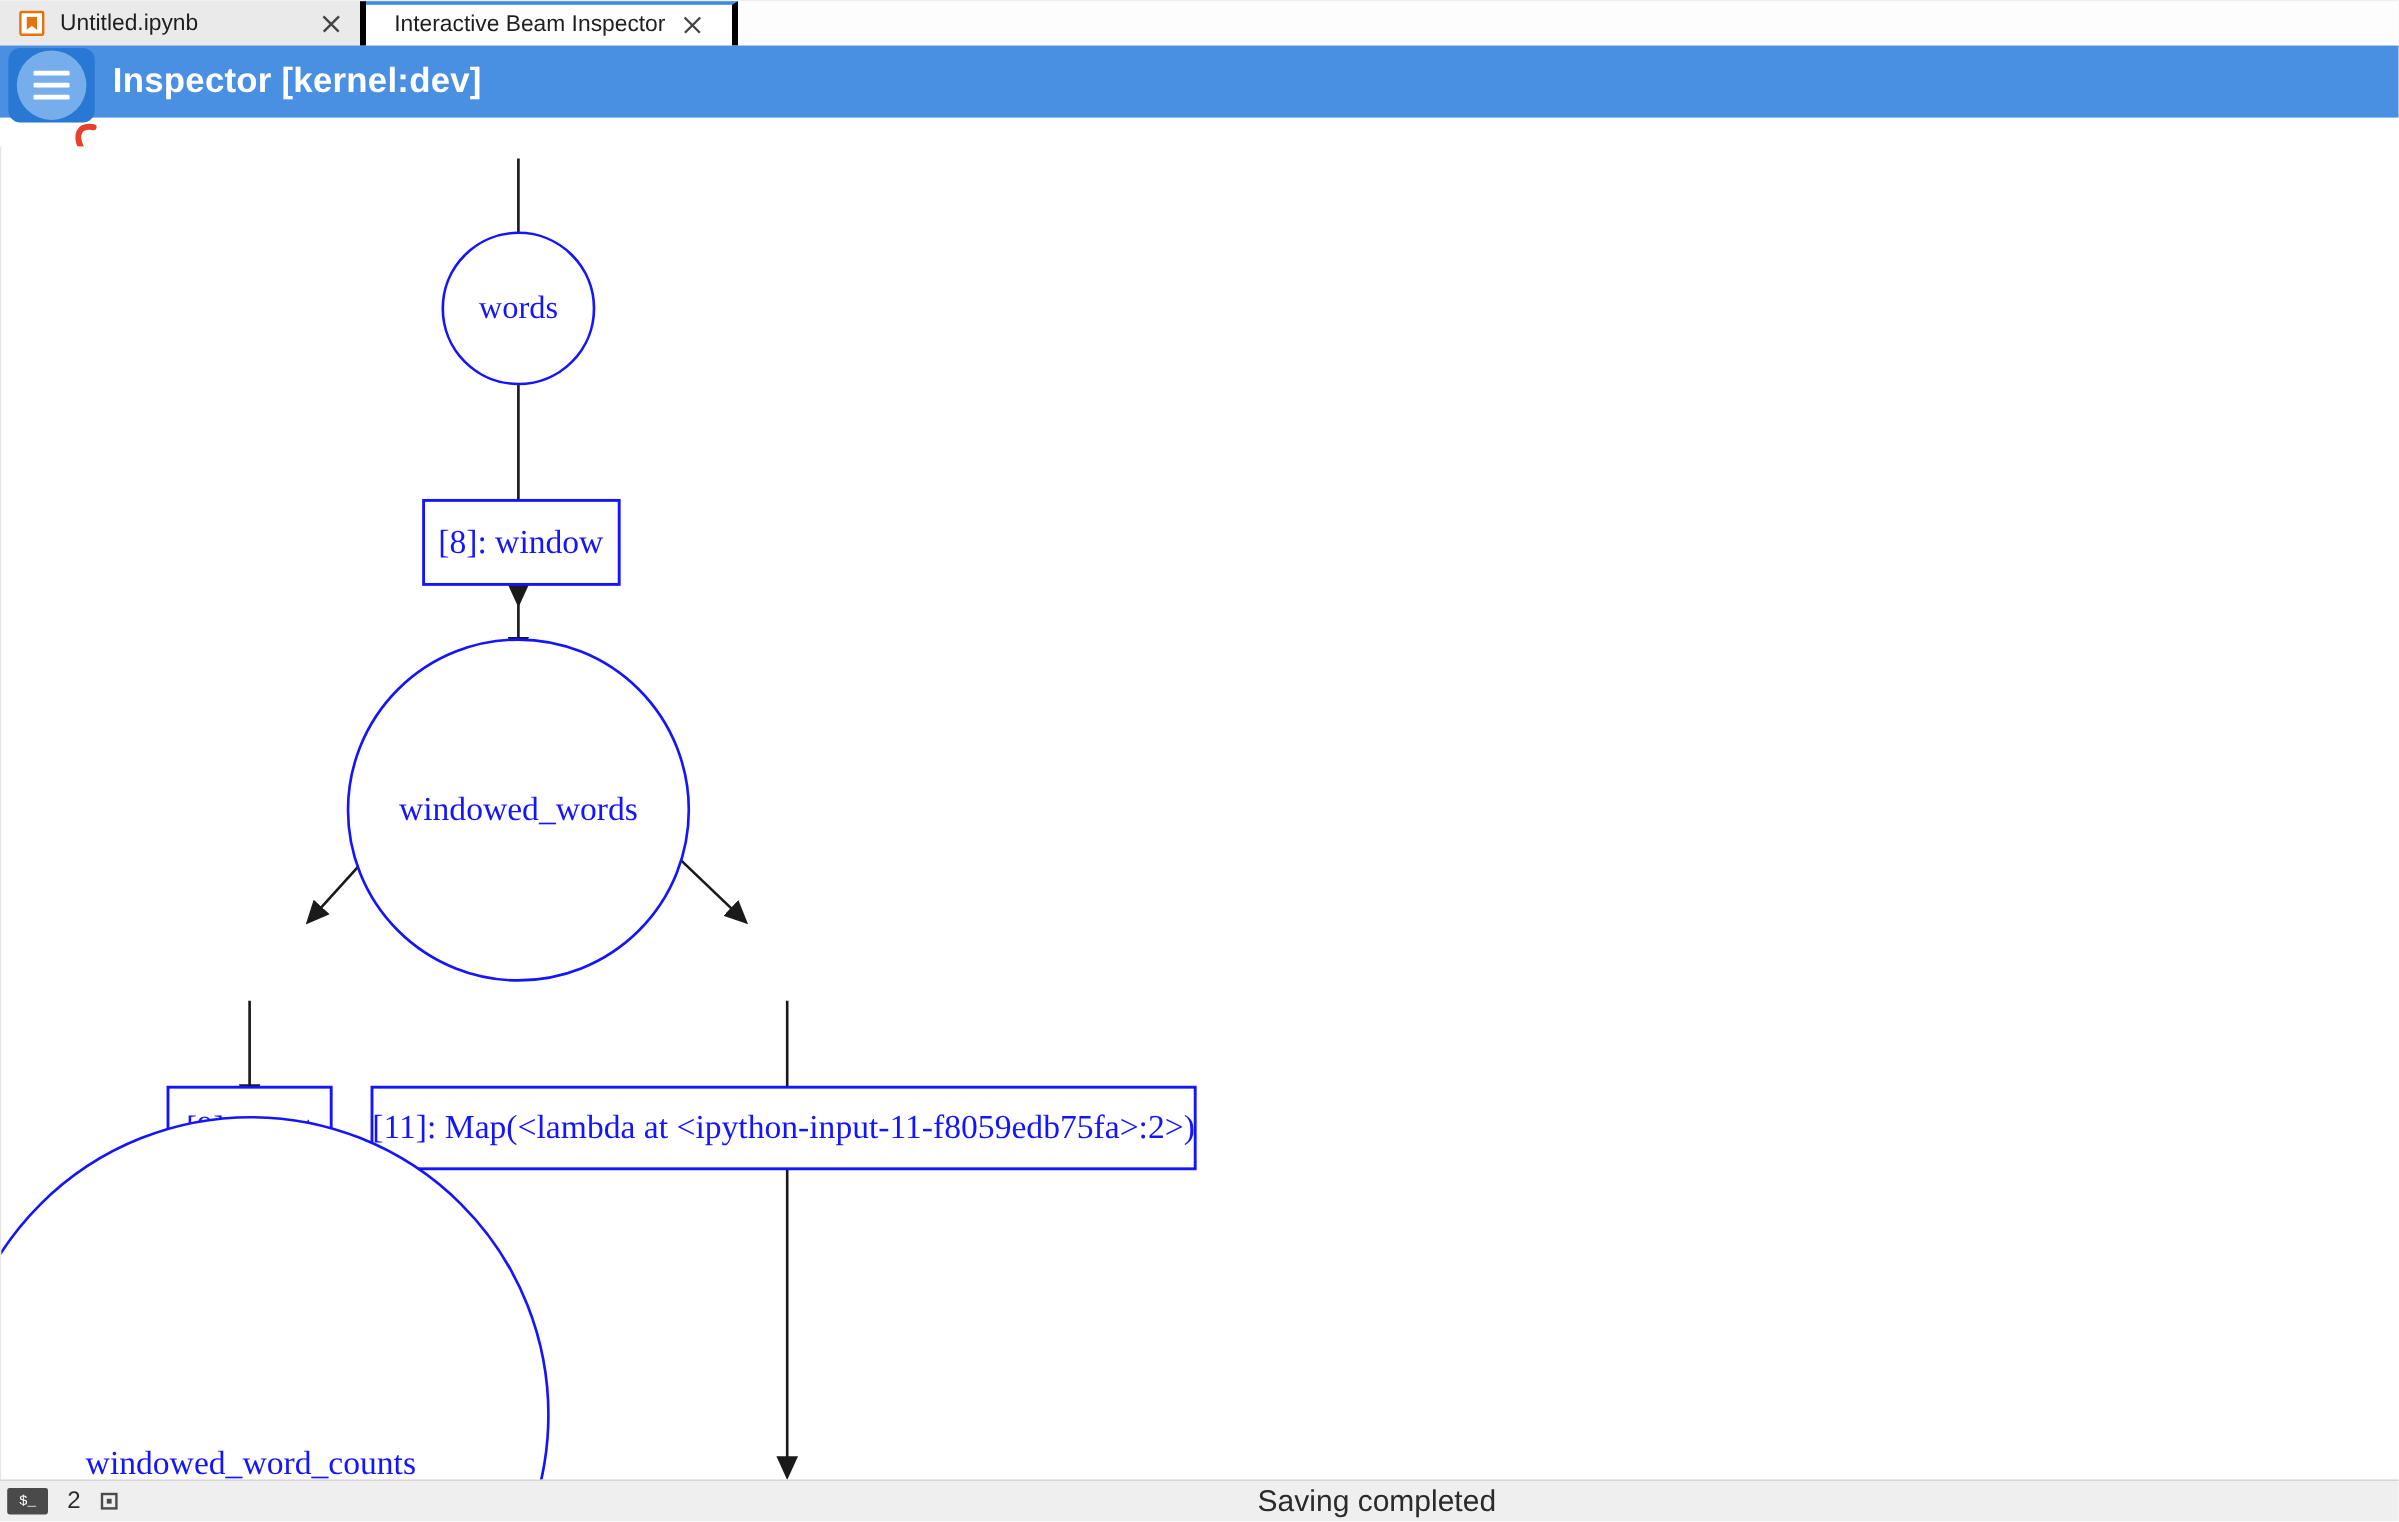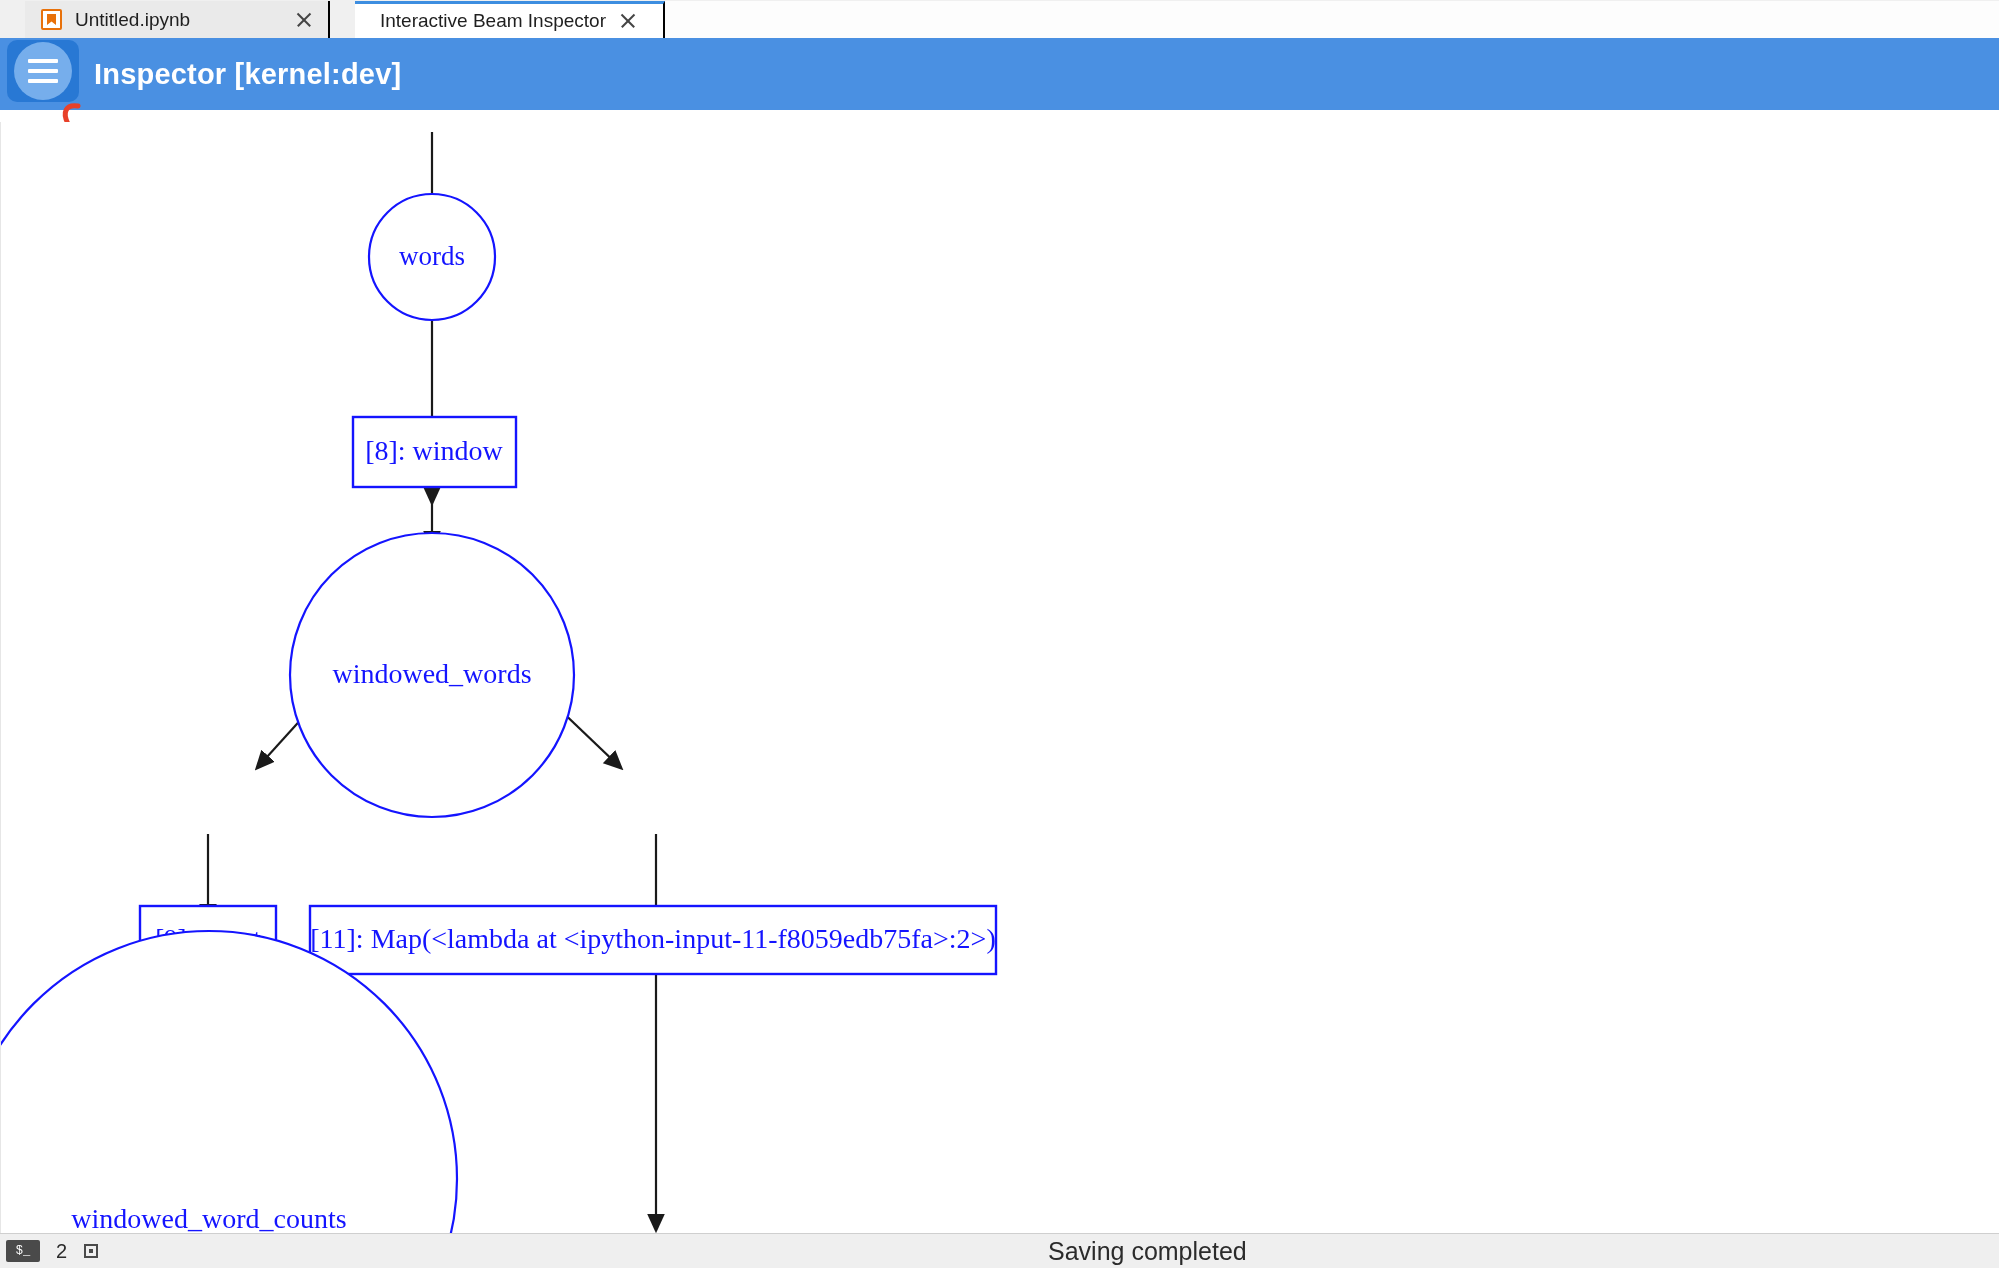--- a/index.html
+++ b/index.html
@@ -28,27 +28,26 @@
     display: flex;
     align-items: flex-end;
   }
   .tab {
     position: relative;
     height: 37px;
     display: flex;
     align-items: center;
     box-sizing: border-box;
     padding: 0 14px 0 16px;
-    border-right: 2px solid #000000;
+    border-right: 5px solid #000000;
     font-size: 19px;
     color: #1f1f1f;
     background: #ececec;
     cursor: default;
     white-space: nowrap;
-    margin-left: 25px;
   }
   .tab.inactive {
     background: #eaeaea;
     width: 305px;
   }
   .tab.active {
     background: #ffffff;
     border-top: 3px solid #3d8ee0;
     width: 310px;
     justify-content: center;
@@ -94,21 +93,21 @@
   }
   .tab-close::before { transform: rotate(45deg); }
   .tab-close::after  { transform: rotate(-45deg); }
   .tabbar-filler { flex: 1 1 auto; height: 37px; background: #fdfdfd; }
 
   
   .header {
     position: absolute;
     left: 0; top: 38px;
     width: 1999px;
-    height: 72px;
+    height: 60px;
     background: #4a90e2;
     display: flex;
     align-items: center;
   }
   .menu-button {
     position: absolute;
     left: 7px; top: 2px;
     width: 72px;
     height: 62px;
     background: #2878d4;

